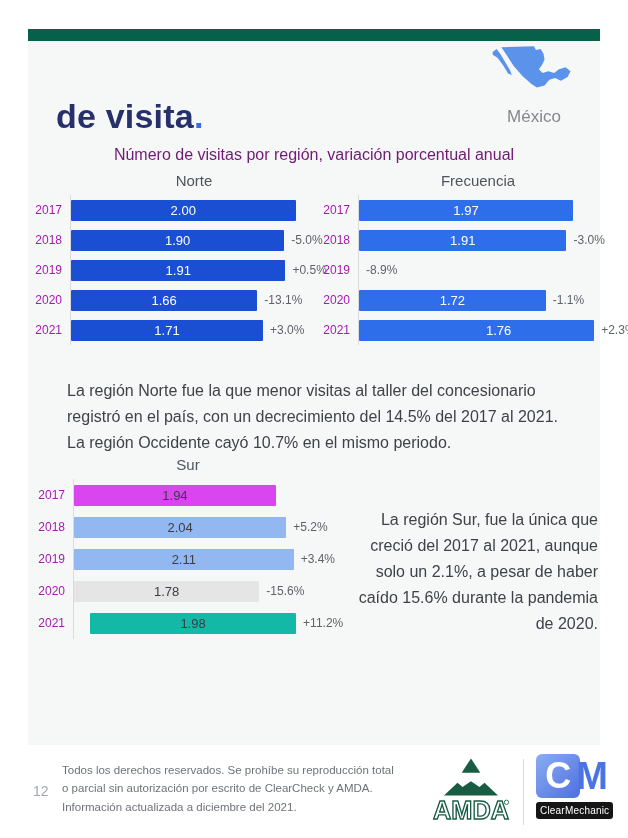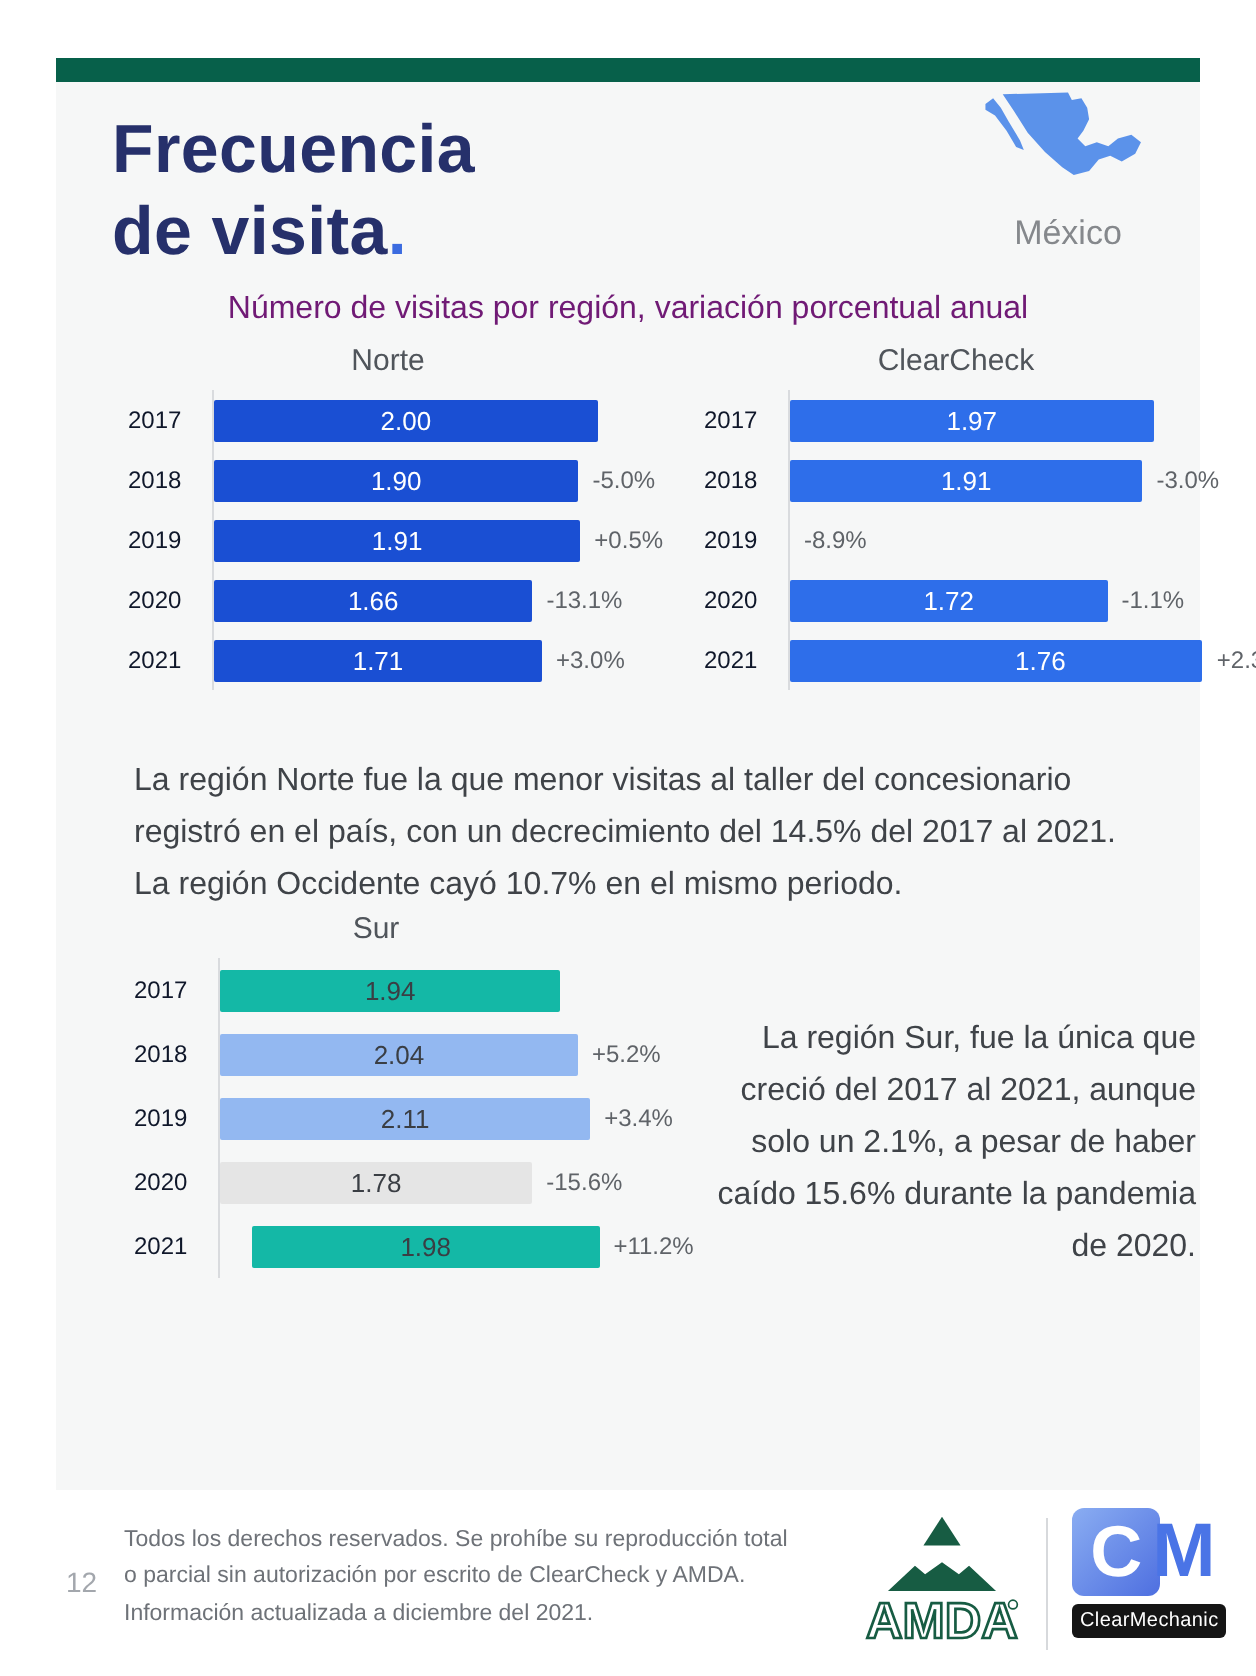--- a/index.html
+++ b/index.html
@@ -28,22 +28,22 @@
   .charts-row{position:absolute;left:0;top:143px;width:100%;}
   .chart{position:absolute;}
   .chart-title{
     text-align:center;padding-left:42px;
     font-size:15px;color:#50555b;margin-bottom:6px;
   }
   .chart-rows{border-left:0;}
   .chart-row{display:flex;align-items:center;height:30px;}
   .chart--sur .chart-row{height:32px;}
   .year{
-    width:34px;color:#0f172a;font-size:12px;
-    margin-right:8px;flex:none;margin-left:36px;
+    width:34px;text-align:right;color:#a21caf;font-size:12px;
+    margin-right:8px;flex:none;
   }
   .track{
     flex:1;align-self:stretch;display:flex;align-items:center;
     border-left:1px solid #d9dbde;min-width:0;
   }
   .bar{
     height:21px;display:flex;align-items:center;justify-content:center;
     flex:none;border-radius:1px;
   }
   .chart--sur .bar{height:21px;}
@@ -82,21 +82,21 @@
     font-size:10px;padding:3px 4px;display:inline-block;letter-spacing:0.2px;
   }
 </style>
 </head>
 <body>
 
 <div class="card">
   <div class="accent-bar"></div>
 
   <div class="page-title">
-    <span>Frecuencia</span><br>
+    <br>
     <span>de visita</span><span class="title-period">.</span>
   </div>
 
   <div class="map-box">
     <span>
       <svg width="96" height="60" viewBox="0 0 100 62">
         <g fill="#5b92ea">
           <path d="M7,7 L11,4 L15,9 L19,16 L25,26 L27,31 L23,29.5 L18,21 L12,13 L7,10 Z"></path>
           <path d="M16,2 L50,1 L52,5 L57,4 L60,9 L61,15 L58,21 L55,25 L59,29 L65,27 L71,29 L76,25 L83,23 L88,27 L85,33 L78,37 L72,34 L66,36 L61,42 L53,44 L47,40 L38,32 L29,22 L22,11 Z"></path>
         </g>
@@ -152,21 +152,21 @@
             <div class="track">
               <div class="bar" style="width: 77.7273%; background: rgb(26, 79, 211);">
                 <span class="val" style="color: rgb(255, 255, 255);">1.71</span>
               </div>
               <span class="pct">+3.0%</span>
             </div>
           </div>
         </div>
     </div>
     <div class="chart chart-occidente">
-      <div class="chart-title">ClearCheck</div>
+      <div class="chart-title">Frecuencia</div>
       <div class="chart-rows">
           <div class="chart-row">
             <span class="year">2017</span>
             <div class="track">
               <div class="bar" style="width: 89.5455%; background: rgb(46, 110, 234);">
                 <span class="val" style="color: rgb(255, 255, 255);">1.97</span>
               </div>
               <span class="pct"></span>
             </div>
           </div>
@@ -208,21 +208,21 @@
   </div>
 
   <div class="para para-top">La región Norte fue la que menor visitas al taller del concesionario registró en el país, con un decrecimiento del 14.5% del 2017 al 2021. La región Occidente cayó 10.7% en el mismo periodo.</div>
 
   <div class="chart chart--sur chart-sur">
     <div class="chart-title">Sur</div>
     <div class="chart-rows">
         <div class="chart-row">
           <span class="year">2017</span>
           <div class="track">
-            <div class="bar" style="width: 88.1818%; background: #14b8a6;">
+            <div class="bar" style="width: 88.1818%; background: #d946ef;">
               <span class="val" style="color: rgb(58, 62, 68);">1.94</span>
             </div>
             <span class="pct"></span>
           </div>
         </div>
         <div class="chart-row">
           <span class="year">2018</span>
           <div class="track">
             <div class="bar" style="width: 92.7273%; background: rgb(147, 184, 241);">
               <span class="val" style="color: rgb(58, 62, 68);">2.04</span>

